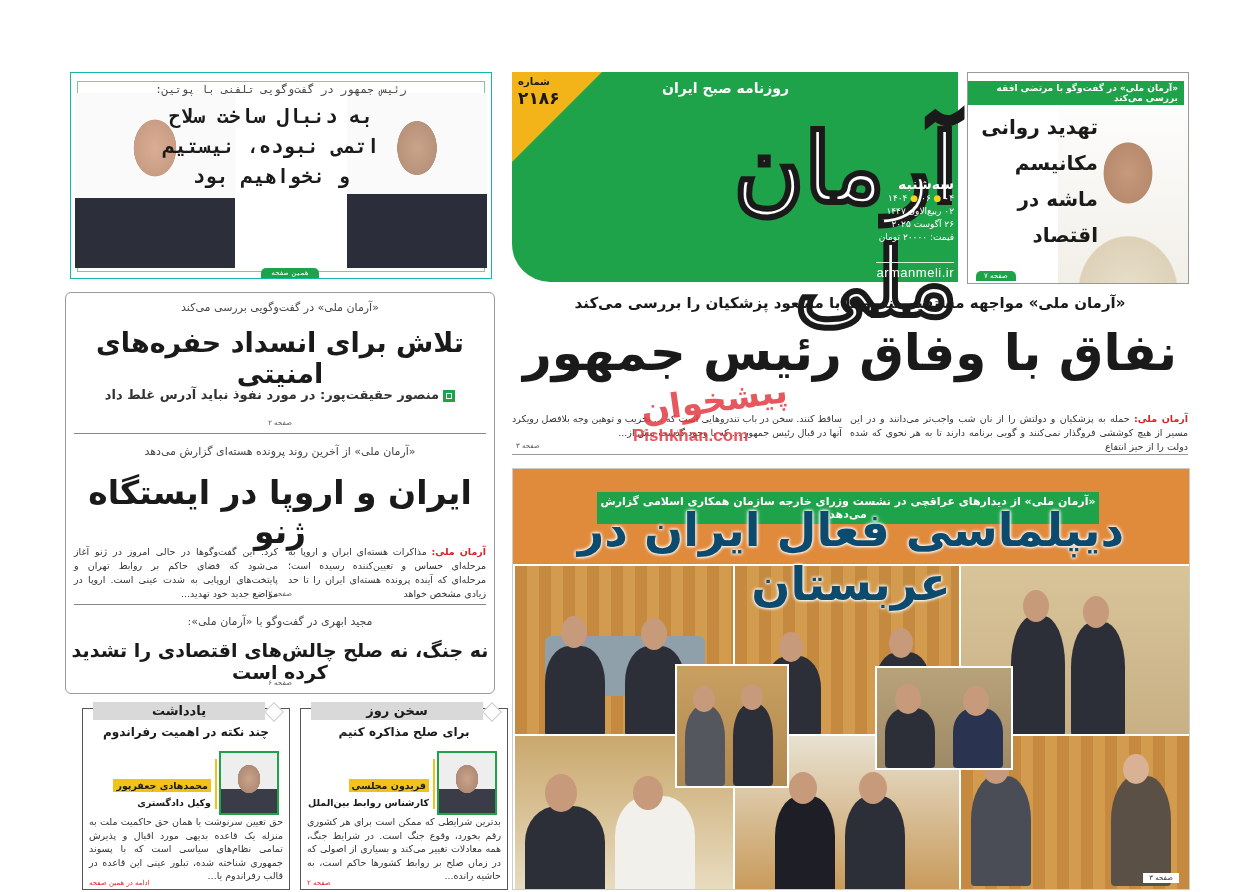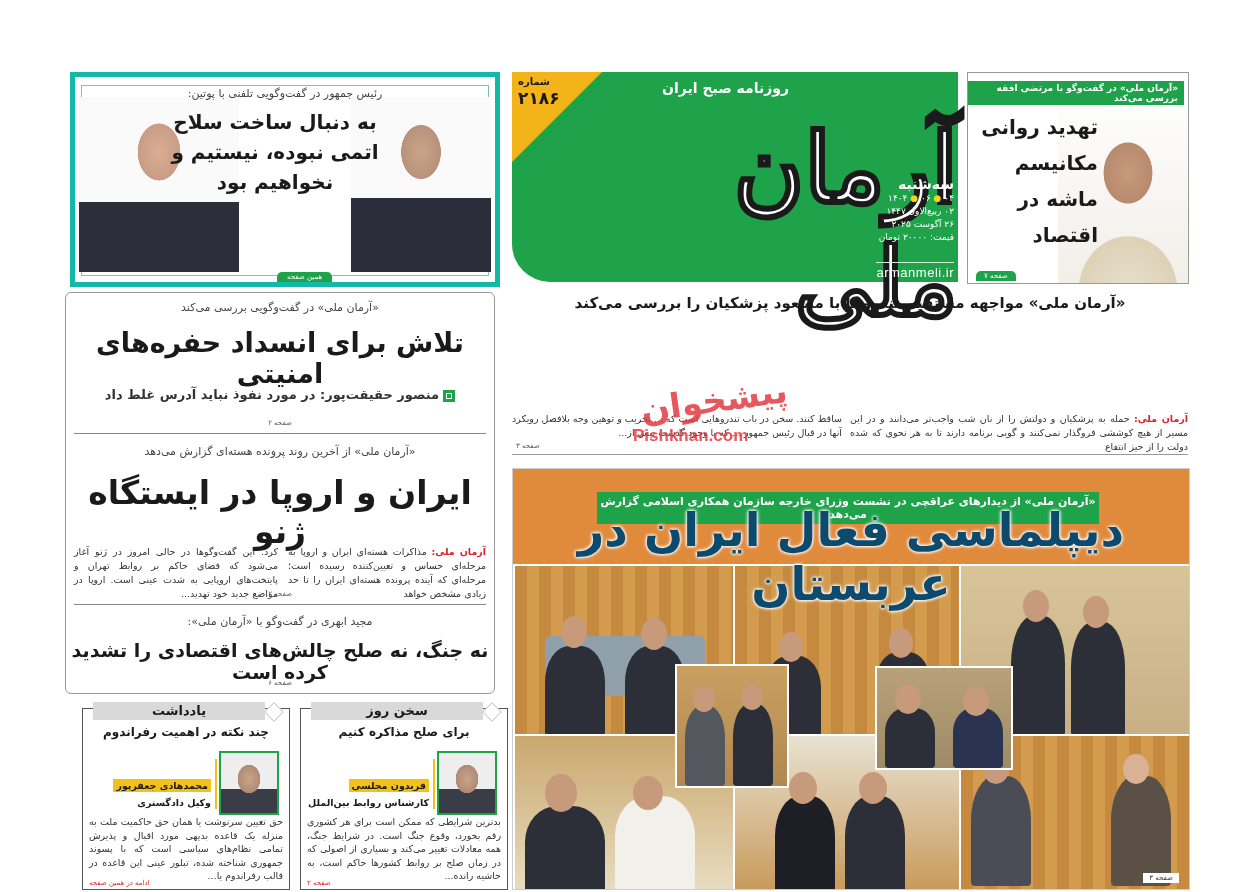--- a/index.html
+++ b/index.html
@@ -30,31 +30,31 @@
   #box-right { left:967px; top:72px; width:220px; height:210px; border:1px solid #999; background:#fff; overflow:hidden; }
   #box-right .kicker { position:absolute; right:4px; top:8px; background:#1fa34a; color:#fff; font-size:9px; padding:2px 6px; direction:rtl; font-weight:bold; }
   #box-right .photo { position:absolute; right:0; top:30px; width:130px; height:180px;
       background:radial-gradient(ellipse 40px 50px at 70px 70px, #c79a7c 0%, #b88a6e 60%, transparent 62%),
                  radial-gradient(ellipse 70px 80px at 70px 190px, #e8e0cc 0%, #ddd2b8 70%, transparent 72%),
                  linear-gradient(#fdfdfd,#f2efe8); }
   #box-right .headline { position:absolute; right:90px; top:36px; width:120px; font-size:20px; font-weight:bold; line-height:36px; direction:rtl; text-align:right; }
   #box-right .pagetag { position:absolute; left:8px; bottom:2px; background:#1fa34a; color:#fff; font-size:7px; padding:1px 8px; border-radius:5px 5px 0 0; }
 
   
-  #box-left { left:70px; top:72px; width:420px; height:205px; border:5px solid #14b8a6; background:#fff; overflow:hidden; }
+  #box-left { left:70px; top:72px; width:420px; height:205px; border:1px solid #14b8a6; background:#fff; overflow:hidden;font-family:Liberation Mono, monospace; }
   #box-left .inner { position:absolute; left:6px; top:8px; right:6px; bottom:6px; border:1px solid #7dc99a; }
   #box-left .kicker { position:absolute; left:0; right:0; top:10px; font-size:11px; color:#444; direction:rtl; text-align:center; }
   #box-left .headline { position:absolute; left:90px; right:110px; top:30px; font-size:20px; font-weight:bold; line-height:30px; direction:rtl; text-align:center; }
   #box-left .photo-left { position:absolute; left:4px; top:20px; width:160px; height:175px;
       background:radial-gradient(ellipse 30px 40px at 80px 55px, #d9ae93 0%, #c99d84 70%, transparent 72%),
                  linear-gradient(to bottom, transparent 0 60%, #2c2f3a 60%) , #fafafa; }
   #box-left .photo-right { position:absolute; right:4px; top:20px; width:140px; height:175px;
       background:radial-gradient(ellipse 28px 38px at 70px 55px, #c9a48a 0%, #b8927a 70%, transparent 72%),
                  linear-gradient(to bottom, transparent 0 58%, #2b2e3a 58%), #fafafa; }
-  #box-left .pagetag { position:absolute; left:202px; bottom:0; background:#1fa34a; color:#fff; font-size:7px; padding:1px 10px; border-radius:5px 5px 0 0; }
+  #box-left .pagetag { position:absolute; left:190px; bottom:0; background:#1fa34a; color:#fff; font-size:7px; padding:1px 10px; border-radius:5px 5px 0 0; }
 
   
   #main-head { left:512px; top:290px; width:676px; height:170px; }
   #main-head .kicker { position:absolute; left:0; right:0; top:4px; font-size:15px; font-weight:bold; direction:rtl; text-align:center; }
   #main-head .headline { position:absolute; left:0; right:0; top:34px; font-size:50px; font-weight:bold; direction:rtl; text-align:center; letter-spacing:-1px; }
   #main-head .col { position:absolute; top:122px; font-size:9.5px; line-height:14px; direction:rtl; text-align:justify; color:#333; }
   #main-head .col1 { right:0; width:338px; }
   #main-head .col2 { left:0; width:330px; }
   #main-head .lead { color:#d8232a; font-weight:bold; }
   #main-head .pageref { position:absolute; left:4px; top:152px; font-size:7px; color:#555; }
@@ -135,20 +135,21 @@
   <div class="inner"></div>
   <div class="photo-left"></div>
   <div class="photo-right"></div>
   <div class="kicker">رئیس جمهور در گفت‌وگویی تلفنی با پوتین:</div>
   <div class="headline">به دنبال ساخت سلاح اتمی نبوده، نیستیم و نخواهیم بود</div>
   <div class="pagetag">همین صفحه</div>
 </div>
 
 <div id="main-head" class="abs">
   <div class="kicker">«آرمان ملی» مواجهه مستقیم تندروها با مسعود پزشکیان را بررسی می‌کند</div>
+  <div class="headline">نفاق با وفاق رئیس جمهور</div>
   <div class="col col1">
     <span class="lead">آرمان ملی:</span>
     <span>حمله به پزشکیان و دولتش را از نان شب واجب‌تر می‌دانند و در این مسیر از هیچ کوششی فروگذار نمی‌کنند و گویی برنامه دارند تا به هر نحوی که شده دولت را از حیز انتفاع</span>
   </div>
   <div class="col col2">ساقط کنند. سخن در باب تندروهایی است که ... تخریب و توهین وجه بلافصل رویکرد آنها در قبال رئیس جمهور ... که با وجود گذشت بیش از...</div>
   <div class="pageref">صفحه ۳</div>
   <div class="rule"></div>
 </div>
 <div id="watermark">پیشخوان</div>
 <div id="watermark2">Pishkhan.com</div>

